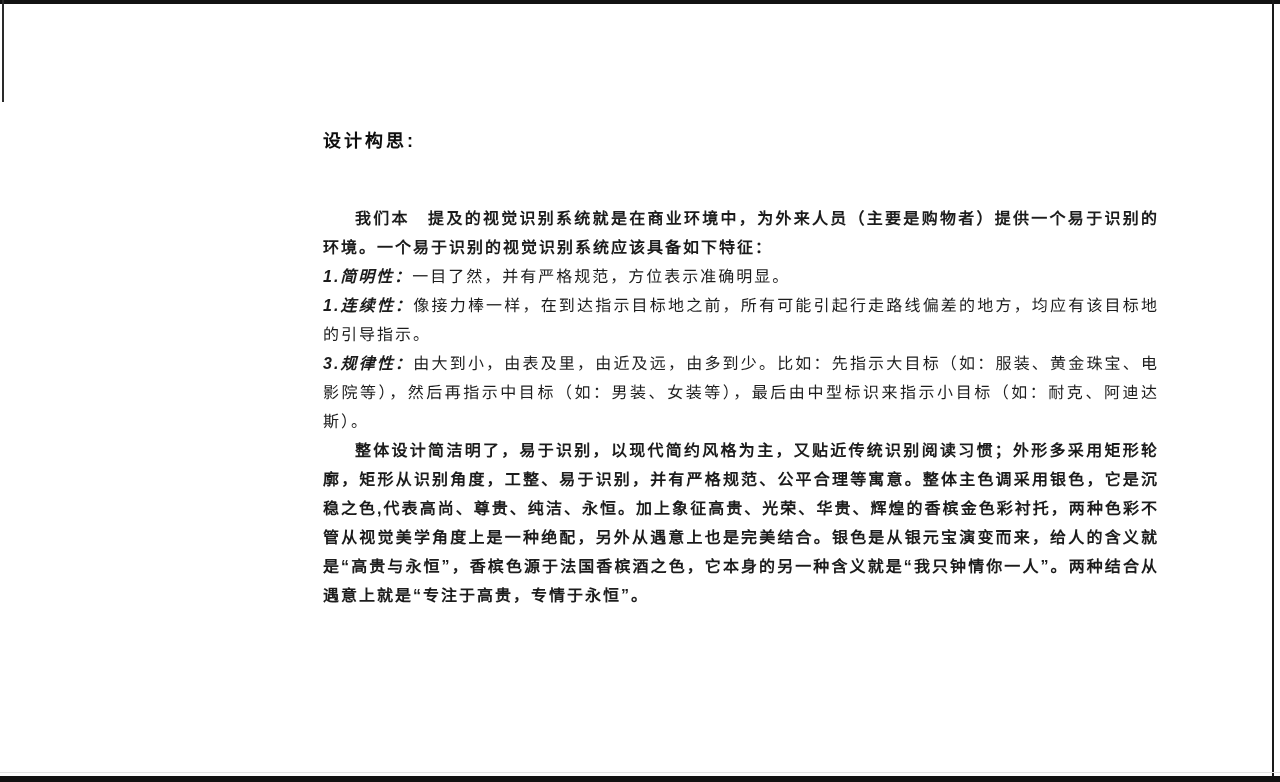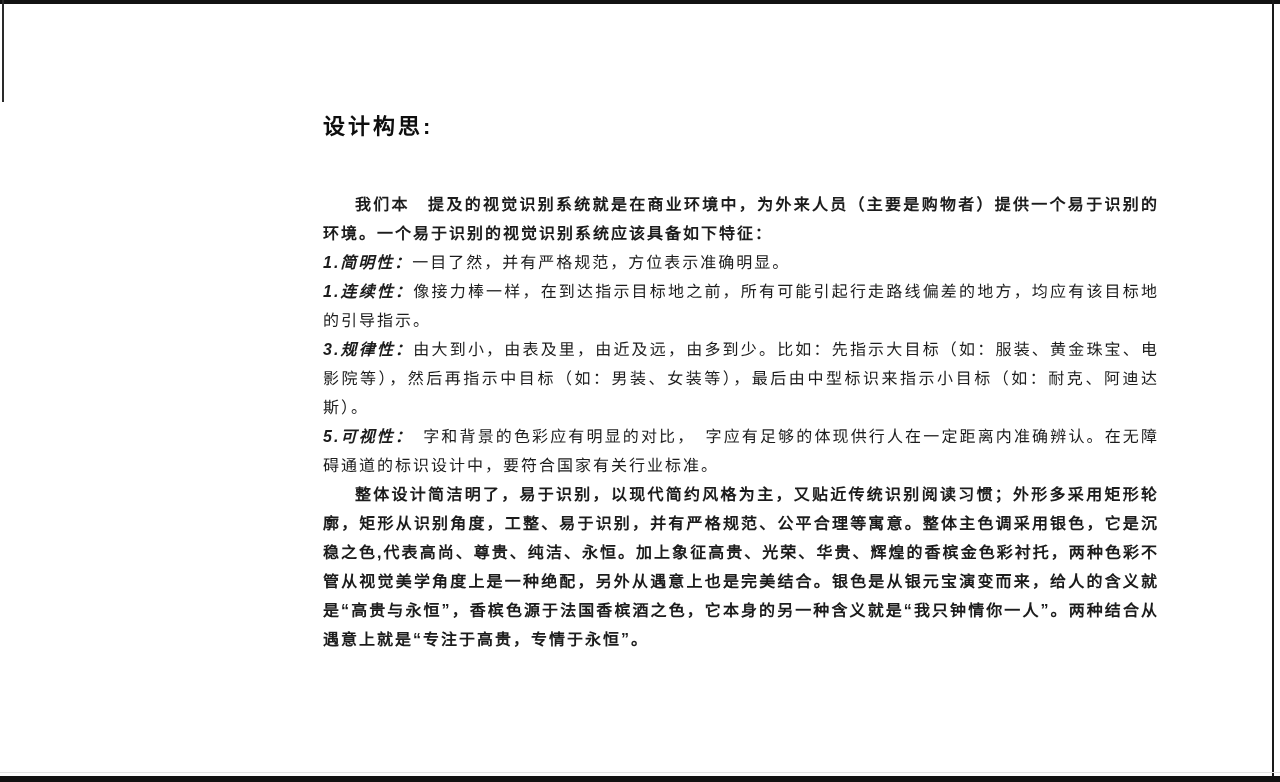--- a/index.html
+++ b/index.html
@@ -22,22 +22,22 @@
   .frame-faint  { position: absolute; left: 0;      top: 772px; width: 1280px; height: 1px;  background: #e2e2e2; }
 
   .content {
     position: absolute;
     left: 323px;
     top: 110px;
     width: 836px;
     color: #1c1c1c;
   }
   .doc-title {
-    margin: 4px 0 50px 0;
-    font-size: 22px;
+    margin: 18px 0 50px 0;
+    font-size: 18px;
     line-height: 26px;
     font-weight: bold;
     letter-spacing: 3px;
     color: #0e0e0e;
   }
   .content p {
     margin: 0;
     font-size: 16px;
     line-height: 29px;
     letter-spacing: 2px;
@@ -63,18 +63,17 @@
 
   <p class="indent">我们本　提及的视觉识别系统就是在商业环境中，为外来人员（主要是购物者）提供一个易于识别的环境。一个易于识别的视觉识别系统应该具备如下特征：</p>
 
   <p><span class="feature-label">1.简明性：</span><span>一目了然，并有严格规范，方位表示准确明显。</span></p>
 
   <p><span class="feature-label">1.连续性：</span><span>像接力棒一样，在到达指示目标地之前，所有可能引起行走路线偏差的地方，均应有该目标地的引导指示。</span></p>
 
   <p><span class="feature-label">3.规律性：</span><span>由大到小，由表及里，由近及远，由多到少。比如：先指示大目标（如：服装、黄金珠宝、电影院等），然后再指示中目标（如：男装、女装等），最后由中型标识来指示小目标（如：耐克、阿迪达斯）。</span></p>
 
 
-  <p><span class="feature-label">5.可视性：</span><span>　字和背景的色彩应有明显的对比，　字应有足够的体现供行人在一定距离内准确辨认。在无障碍通道的标识设计中，要符合国家有关行业标准。</span></p>
 
 
   <p class="indent">整体设计简洁明了，易于识别，以现代简约风格为主，又贴近传统识别阅读习惯；外形多采用矩形轮廓，矩形从识别角度，工整、易于识别，并有严格规范、公平合理等寓意。整体主色调采用银色，它是沉稳之色,代表高尚、尊贵、纯洁、永恒。加上象征高贵、光荣、华贵、辉煌的香槟金色彩衬托，两种色彩不管从视觉美学角度上是一种绝配，另外从遇意上也是完美结合。银色是从银元宝演变而来，给人的含义就是“高贵与永恒”，香槟色源于法国香槟酒之色，它本身的另一种含义就是“我只钟情你一人”。两种结合从遇意上就是“专注于高贵，专情于永恒”。</p>
 
 </div>
 
 </body></html>

